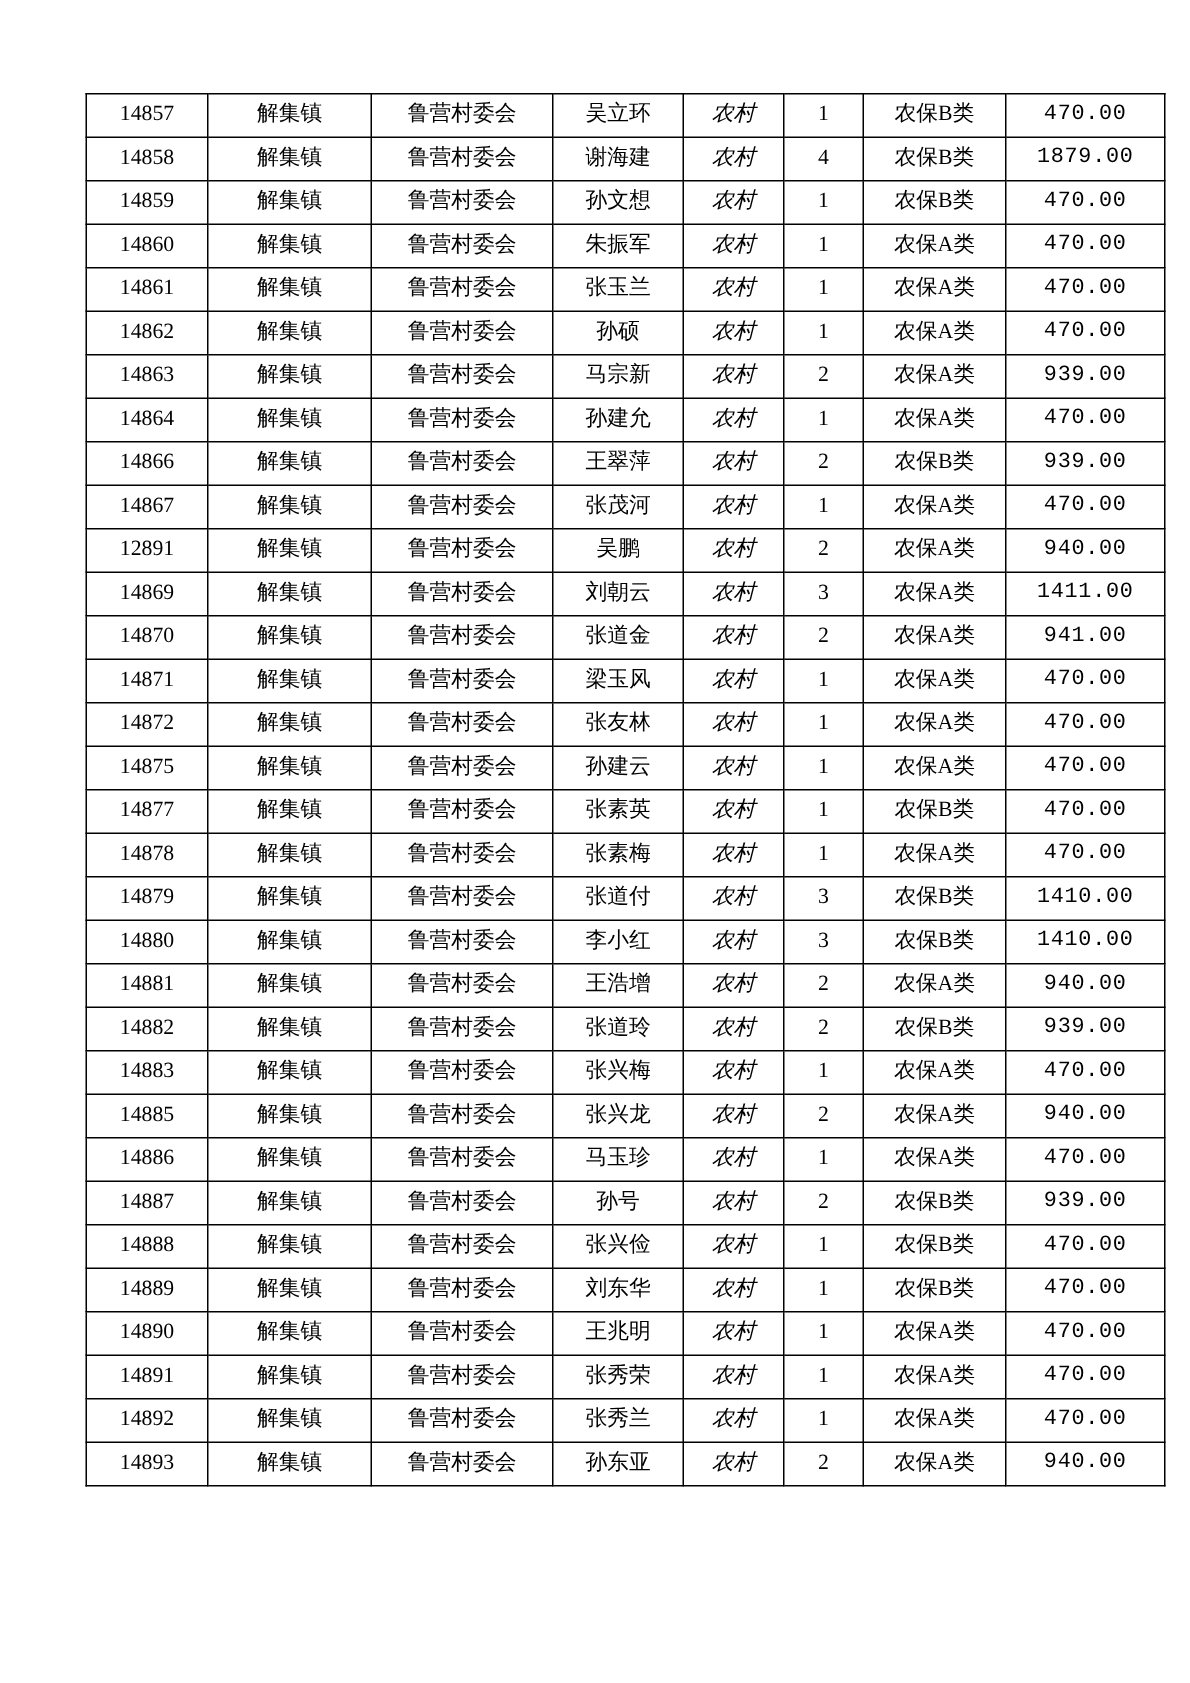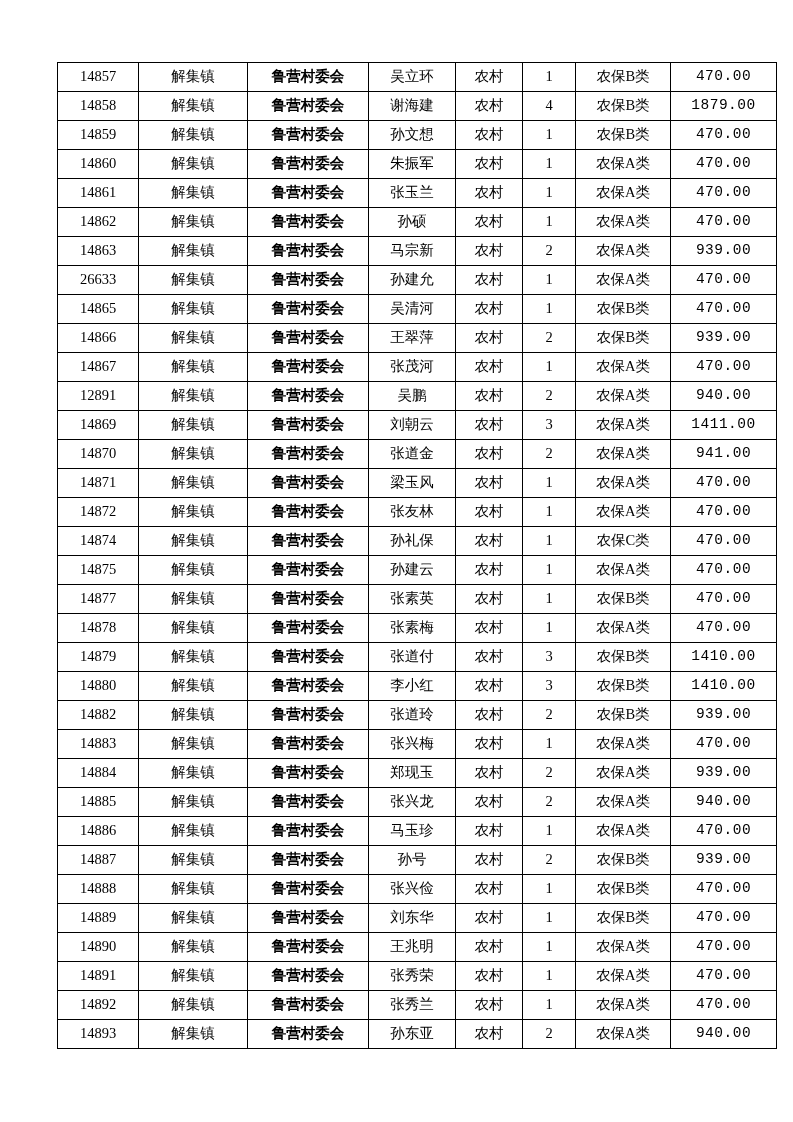--- a/index.html
+++ b/index.html
@@ -31,23 +31,23 @@
     text-align: center;
     vertical-align: middle;
     font-size: 14.5px;
     line-height: 1.1;
     padding: 0 2px;
     white-space: nowrap;
     overflow: hidden;
   }
   td.col-id      { width: 76px; font-family: "Liberation Serif", serif; }
   td.col-town    { width: 104px; border-radius: 12px; }
-  td.col-village { width: 116px; font-weight: bold; }
+  td.col-village { width: 116px; }
   td.col-name    { width: 82px; }
-  td.col-type    { width: 62px; }
+  td.col-type    { width: 62px; font-style: italic; }
   td.col-count   { width: 48px; font-family: "Liberation Serif", serif; }
   td.col-cat     { width: 90px; }
   td.col-amount  { width: 101px; font-family: Liberation Mono, monospace; letter-spacing: 0.5px; }
 </style>
 </head>
 <body>
 
 <div class="page">
   <table class="data-table">
     <tbody>
@@ -115,40 +115,30 @@
           <td class="col-id">14863</td>
           <td class="col-town">解集镇</td>
           <td class="col-village">鲁营村委会</td>
           <td class="col-name">马宗新</td>
           <td class="col-type">农村</td>
           <td class="col-count">2</td>
           <td class="col-cat">农保A类</td>
           <td class="col-amount">939.00</td>
         </tr>
         <tr>
-          <td class="col-id">26633</td>
+          <td class="col-id">14864</td>
           <td class="col-town">解集镇</td>
           <td class="col-village">鲁营村委会</td>
           <td class="col-name">孙建允</td>
           <td class="col-type">农村</td>
           <td class="col-count">1</td>
           <td class="col-cat">农保A类</td>
           <td class="col-amount">470.00</td>
         </tr>
         <tr>
-          <td class="col-id">14865</td>
-          <td class="col-town">解集镇</td>
-          <td class="col-village">鲁营村委会</td>
-          <td class="col-name">吴清河</td>
-          <td class="col-type">农村</td>
-          <td class="col-count">1</td>
-          <td class="col-cat">农保B类</td>
-          <td class="col-amount">470.00</td>
-        </tr>
-        <tr>
           <td class="col-id">14866</td>
           <td class="col-town">解集镇</td>
           <td class="col-village">鲁营村委会</td>
           <td class="col-name">王翠萍</td>
           <td class="col-type">农村</td>
           <td class="col-count">2</td>
           <td class="col-cat">农保B类</td>
           <td class="col-amount">939.00</td>
         </tr>
         <tr>
@@ -205,30 +195,20 @@
           <td class="col-id">14872</td>
           <td class="col-town">解集镇</td>
           <td class="col-village">鲁营村委会</td>
           <td class="col-name">张友林</td>
           <td class="col-type">农村</td>
           <td class="col-count">1</td>
           <td class="col-cat">农保A类</td>
           <td class="col-amount">470.00</td>
         </tr>
         <tr>
-          <td class="col-id">14874</td>
-          <td class="col-town">解集镇</td>
-          <td class="col-village">鲁营村委会</td>
-          <td class="col-name">孙礼保</td>
-          <td class="col-type">农村</td>
-          <td class="col-count">1</td>
-          <td class="col-cat">农保C类</td>
-          <td class="col-amount">470.00</td>
-        </tr>
-        <tr>
           <td class="col-id">14875</td>
           <td class="col-town">解集镇</td>
           <td class="col-village">鲁营村委会</td>
           <td class="col-name">孙建云</td>
           <td class="col-type">农村</td>
           <td class="col-count">1</td>
           <td class="col-cat">农保A类</td>
           <td class="col-amount">470.00</td>
         </tr>
         <tr>
@@ -265,48 +245,48 @@
           <td class="col-id">14880</td>
           <td class="col-town">解集镇</td>
           <td class="col-village">鲁营村委会</td>
           <td class="col-name">李小红</td>
           <td class="col-type">农村</td>
           <td class="col-count">3</td>
           <td class="col-cat">农保B类</td>
           <td class="col-amount">1410.00</td>
         </tr>
         <tr>
+          <td class="col-id">14881</td>
+          <td class="col-town">解集镇</td>
+          <td class="col-village">鲁营村委会</td>
+          <td class="col-name">王浩增</td>
+          <td class="col-type">农村</td>
+          <td class="col-count">2</td>
+          <td class="col-cat">农保A类</td>
+          <td class="col-amount">940.00</td>
+        </tr>
+        <tr>
           <td class="col-id">14882</td>
           <td class="col-town">解集镇</td>
           <td class="col-village">鲁营村委会</td>
           <td class="col-name">张道玲</td>
           <td class="col-type">农村</td>
           <td class="col-count">2</td>
           <td class="col-cat">农保B类</td>
           <td class="col-amount">939.00</td>
         </tr>
         <tr>
           <td class="col-id">14883</td>
           <td class="col-town">解集镇</td>
           <td class="col-village">鲁营村委会</td>
           <td class="col-name">张兴梅</td>
           <td class="col-type">农村</td>
           <td class="col-count">1</td>
           <td class="col-cat">农保A类</td>
           <td class="col-amount">470.00</td>
-        </tr>
-        <tr>
-          <td class="col-id">14884</td>
-          <td class="col-town">解集镇</td>
-          <td class="col-village">鲁营村委会</td>
-          <td class="col-name">郑现玉</td>
-          <td class="col-type">农村</td>
-          <td class="col-count">2</td>
-          <td class="col-cat">农保A类</td>
-          <td class="col-amount">939.00</td>
         </tr>
         <tr>
           <td class="col-id">14885</td>
           <td class="col-town">解集镇</td>
           <td class="col-village">鲁营村委会</td>
           <td class="col-name">张兴龙</td>
           <td class="col-type">农村</td>
           <td class="col-count">2</td>
           <td class="col-cat">农保A类</td>
           <td class="col-amount">940.00</td>

